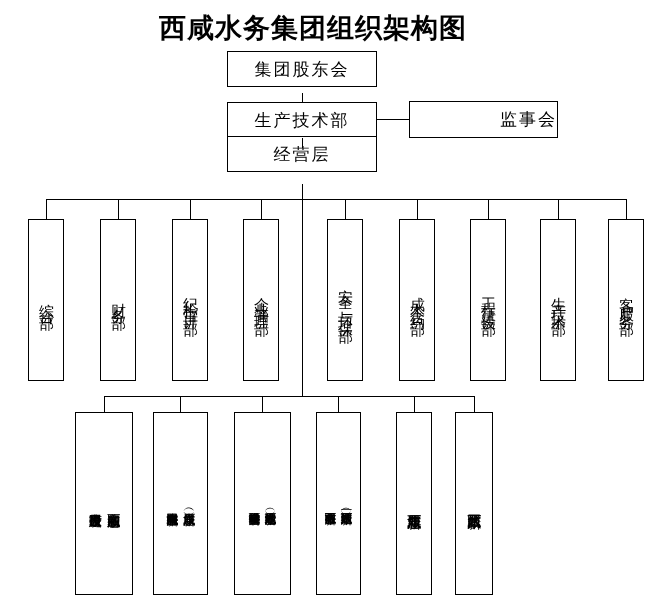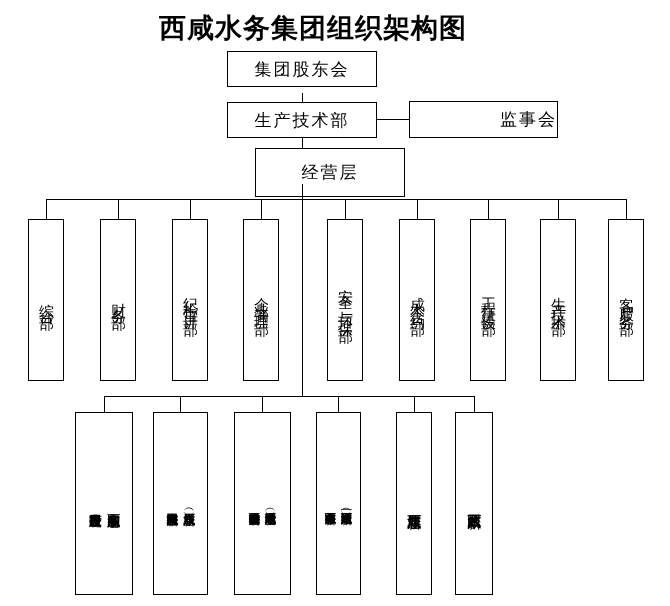--- a/index.html
+++ b/index.html
@@ -27,21 +27,21 @@
     background:#ffffff;
     display:flex;
     align-items:center;
     justify-content:center;
   }
   .hbox{font-size:17px;letter-spacing:2px;}
   
   .b-share{left:227px;top:51px;width:150px;height:36px;}
   .b-board{left:227px;top:102px;width:150px;height:36px;}
   .b-superv{left:409px;top:101px;width:149px;height:37px;justify-content:flex-end;}
-  .b-mgmt{left:227px;top:148px;width:150px;height:49px;margin-left:28px;}
+  .b-mgmt{left:227px;top:136px;width:150px;height:36px;}
   
   .dept{top:219px;width:36px;height:162px;}
   .d0{left:28px;}.d1{left:100px;}.d2{left:172px;}.d3{left:243px;}
   .d4{left:327px;}.d5{left:399px;}.d6{left:470px;}.d7{left:540px;}.d8{left:608px;}
   
   .sub{top:412px;height:183px;}
   .s0{left:75px;width:58px;font-size:13px;}
   .s1{left:153px;width:55px;font-size:12px;}
   .s2{left:234px;width:57px;font-size:11.5px;}
   .s3{left:316px;width:45px;font-size:11.5px;}

